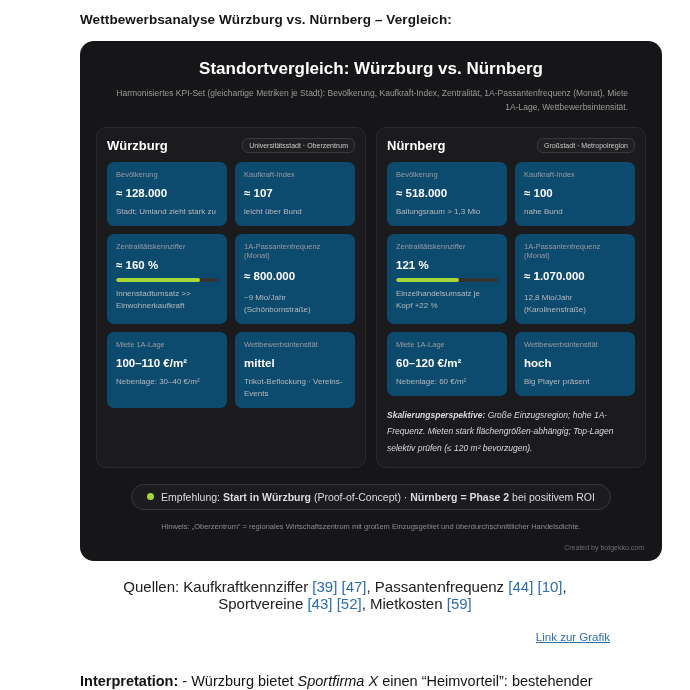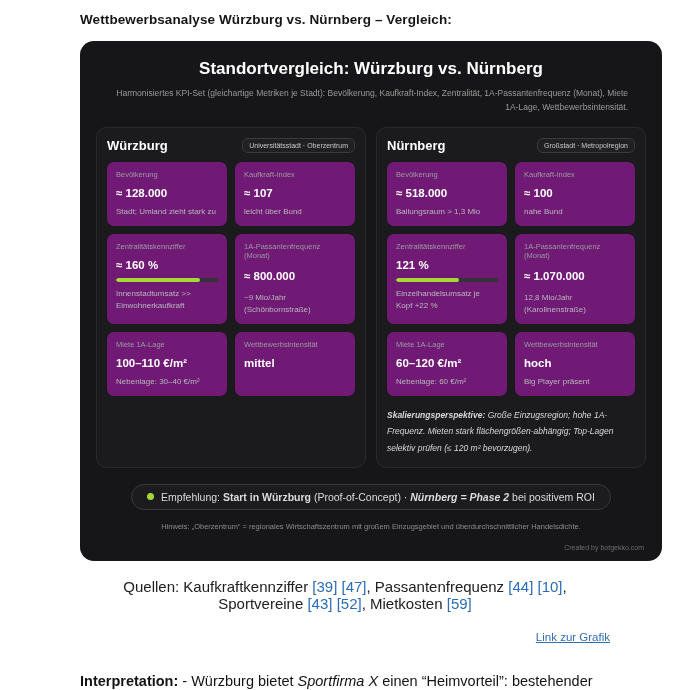--- a/index.html
+++ b/index.html
@@ -23,21 +23,21 @@
     flex: 1; background: #1b1b1e; border: 1px solid #2a2a2d; border-radius: 10px;
     padding: 10px; display: flex; flex-direction: column;
   }
   .col-head { display: flex; align-items: center; justify-content: space-between; margin-bottom: 9px; }
   .city-name { font-size: 13px; font-weight: 600; color: #ffffff; }
   .city-badge {
     font-size: 7px; color: #c9c9c9; border: 1px solid #3a3a3e; background: #202023;
     border-radius: 6px; padding: 3px 6px; white-space: nowrap;
   }
   .tiles { display: grid; grid-template-columns: 1fr 1fr; gap: 8px; }
-  .tile { background: #701a75; border-radius: 7px; padding: 8px 9px; min-height: 56px; }
+  .tile { background: #0c4a6e; border-radius: 7px; padding: 8px 9px; min-height: 56px; }
   .tile-label { font-size: 7.5px; color: #9a9aa0; margin-bottom: 8px; }
   .tile-value { font-size: 11.5px; font-weight: 700; color: #ffffff; margin-bottom: 7px; }
   .tile-sub { font-size: 8px; color: #b8b8bc; line-height: 1.5; }
   .bar-track { height: 4px; background: #333338; border-radius: 2px; margin: 6px 0 6px 0; overflow: hidden; }
   .bar-fill { height: 100%; border-radius: 2px; background: #a5d837; }
   .col-note { font-size: 8.5px; color: #d9d9dc; line-height: 1.95; margin-top: 11px; font-style: italic; }
 
   .pill-row { display: flex; justify-content: center; margin-top: 16px; }
   .pill {
     display: flex; align-items: center; gap: 7px; border: 1px solid #39393d; background: #1c1c1f;
@@ -100,20 +100,21 @@
             <div class="tile-sub" style="margin-top:10px">~9 Mio/Jahr (Schönbornstraße)</div>
           </div>
           <div class="tile">
             <div class="tile-label">Miete 1A-Lage</div>
             <div class="tile-value">100–110 €/m²</div>
             <div class="tile-sub">Nebenlage: 30–40 €/m²</div>
           </div>
           <div class="tile">
             <div class="tile-label">Wettbewerbsintensität</div>
             <div class="tile-value">mittel</div>
+            <div class="tile-sub">Trikot-Beflockung · Vereins-Events</div>
           </div>
         </div>
       </div>
 
       <div class="col-panel">
         <div class="col-head">
           <span class="city-name">Nürnberg</span>
           <span class="city-badge">Großstadt · Metropolregion</span>
         </div>
         <div class="tiles">
@@ -152,21 +153,21 @@
           </div>
         </div>
         <div class="col-note"><span style="font-weight: 700;">Skalierungsperspektive:</span><span> Große Einzugsregion; hohe 1A-Frequenz. Mieten stark flächengrößen-abhängig; Top-Lagen selektiv prüfen (≤ 120 m² bevorzugen).</span></div>
       </div>
 
     </div>
 
     <div class="pill-row">
       <div class="pill">
         <span class="pill-dot"></span>
-        <span><span>Empfehlung: </span><span style="font-weight: 700;">Start in Würzburg</span><span> (Proof-of-Concept) · </span><span style="font-weight: 700; font-style: italic;">Nürnberg = Phase 2</span><span> bei positivem ROI</span></span>
+        <span><span>Empfehlung: </span><span style="font-weight: 700;">Start in Würzburg</span><span> (Proof-of-Concept) · </span><span style="font-weight: 700;">Nürnberg = Phase 2</span><span> bei positivem ROI</span></span>
       </div>
     </div>
 
     <div class="hinweis">Hinweis: „Oberzentrum“ = regionales Wirtschaftszentrum mit großem Einzugsgebiet und überdurchschnittlicher Handelsdichte.</div>
     <div class="credit">Created by botgekko.com</div>
   </div>
 
   <div class="sources"><span>Quellen: Kaufkraftkennziffer </span><span class="cite">[39]</span><span> </span><span class="cite">[47]</span><span>, Passantenfrequenz </span><span class="cite">[44]</span><span> </span><span class="cite">[10]</span><span>, Sportvereine </span><span class="cite">[43]</span><span> </span><span class="cite">[52]</span><span>, Mietkosten </span><span class="cite">[59]</span></div>
 
   <div class="graph-link-row">

